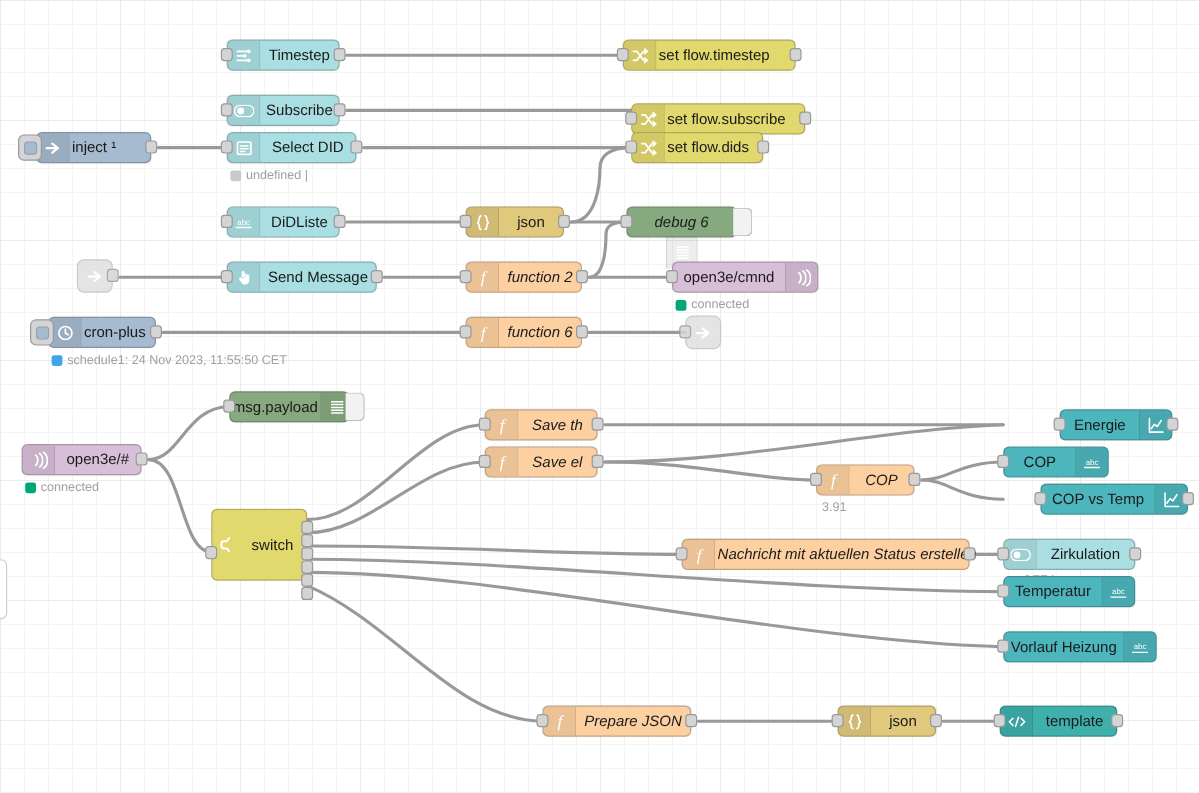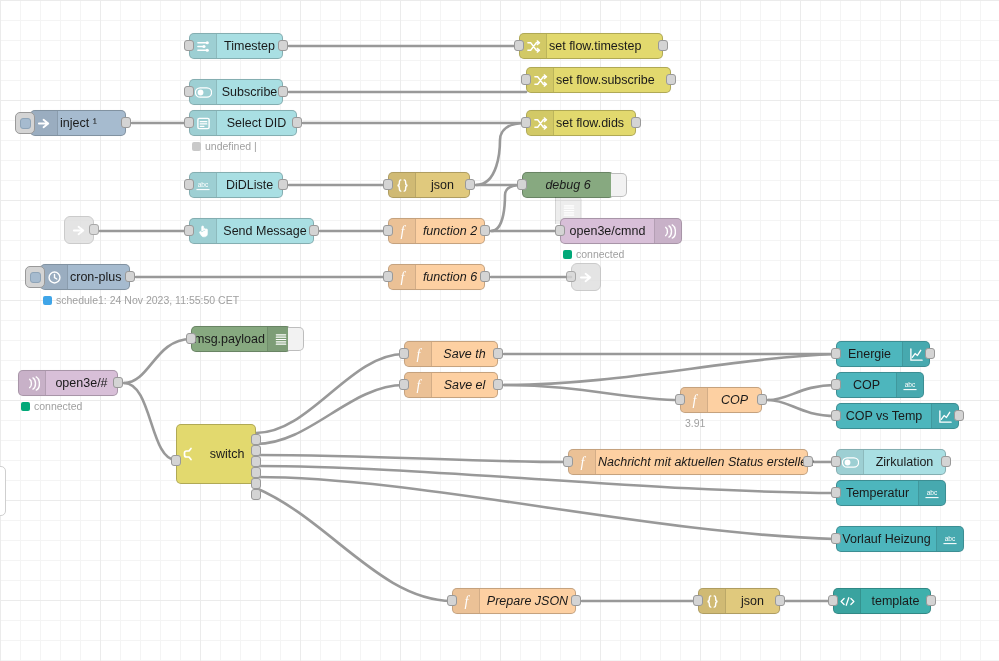--- a/index.html
+++ b/index.html
@@ -253,21 +253,21 @@
     <div class="icon-tray">
       <svg width="15" height="15" viewBox="0 0 16 16" stroke="#fff" stroke-width="1.5" fill="none" stroke-linecap="round">
           <path d="M2 4h3l6 8h3M2 12h3l6-8h3"></path>
           <path d="M12 2l2.2 2L12 6M12 10l2.2 2L12 14"></path>
         </svg>
     </div>
     <div class="lbl">set flow.timestep</div>
     <div class="port out"></div>
   </div>
 
-  <div class="node c-changed lbl-left" style="left:526px; top:67px; width:145px;">
+  <div class="node c-changed lbl-left" style="left:526px; top:86px; width:145px;">
     <div class="port in"></div>
     <div class="icon-tray">
       <svg width="15" height="15" viewBox="0 0 16 16" stroke="#fff" stroke-width="1.5" fill="none" stroke-linecap="round">
           <path d="M2 4h3l6 8h3M2 12h3l6-8h3"></path>
           <path d="M12 2l2.2 2L12 6M12 10l2.2 2L12 14"></path>
         </svg>
     </div>
     <div class="lbl">set flow.subscribe</div>
     <div class="port out"></div>
   </div>
@@ -446,21 +446,21 @@
           <text x="6" y="13" font-family="Liberation Serif, serif" font-style="italic" font-size="15" fill="#fff" text-anchor="middle">f</text>
         </svg>
     </div>
     <div class="lbl">COP</div>
     <div class="port out"></div>
     <div class="status" style="left:4px;">
       <span>3.91</span>
     </div>
   </div>
 
-  <div class="node c-dashd" style="left:836px; top:341px; width:94px;">
+  <div class="node c-dashd" style="left:883px; top:341px; width:94px;">
     <div class="port in"></div>
     <div class="lbl">Energie</div>
     <div class="icon-tray right">
       <svg width="15" height="15" viewBox="0 0 16 16" stroke="#fff" stroke-width="1.4" fill="none" stroke-linecap="round" stroke-linejoin="round">
           <path d="M2 2v12h12"></path>
           <path d="M3.5 11l3-4 2.5 2 3.5-5.5"></path>
         </svg>
     </div>
     <div class="port out"></div>
   </div>
@@ -469,21 +469,21 @@
     <div class="port in"></div>
     <div class="lbl">COP</div>
     <div class="icon-tray right">
       <svg width="18" height="13" viewBox="0 0 22 14">
           <text x="11" y="9" font-family="Liberation Sans, sans-serif" font-size="8" fill="#fff" text-anchor="middle">abc</text>
           <path d="M3 12h16" stroke="#fff" stroke-width="1.3"></path>
         </svg>
     </div>
   </div>
 
-  <div class="node c-dashd" style="left:836px; top:403px; width:123px;">
+  <div class="node c-dashd" style="left:867px; top:403px; width:123px;">
     <div class="port in"></div>
     <div class="lbl">COP vs Temp</div>
     <div class="icon-tray right">
       <svg width="15" height="15" viewBox="0 0 16 16" stroke="#fff" stroke-width="1.4" fill="none" stroke-linecap="round" stroke-linejoin="round">
           <path d="M2 2v12h12"></path>
           <path d="M3.5 11l3-4 2.5 2 3.5-5.5"></path>
         </svg>
     </div>
     <div class="port out"></div>
   </div>

